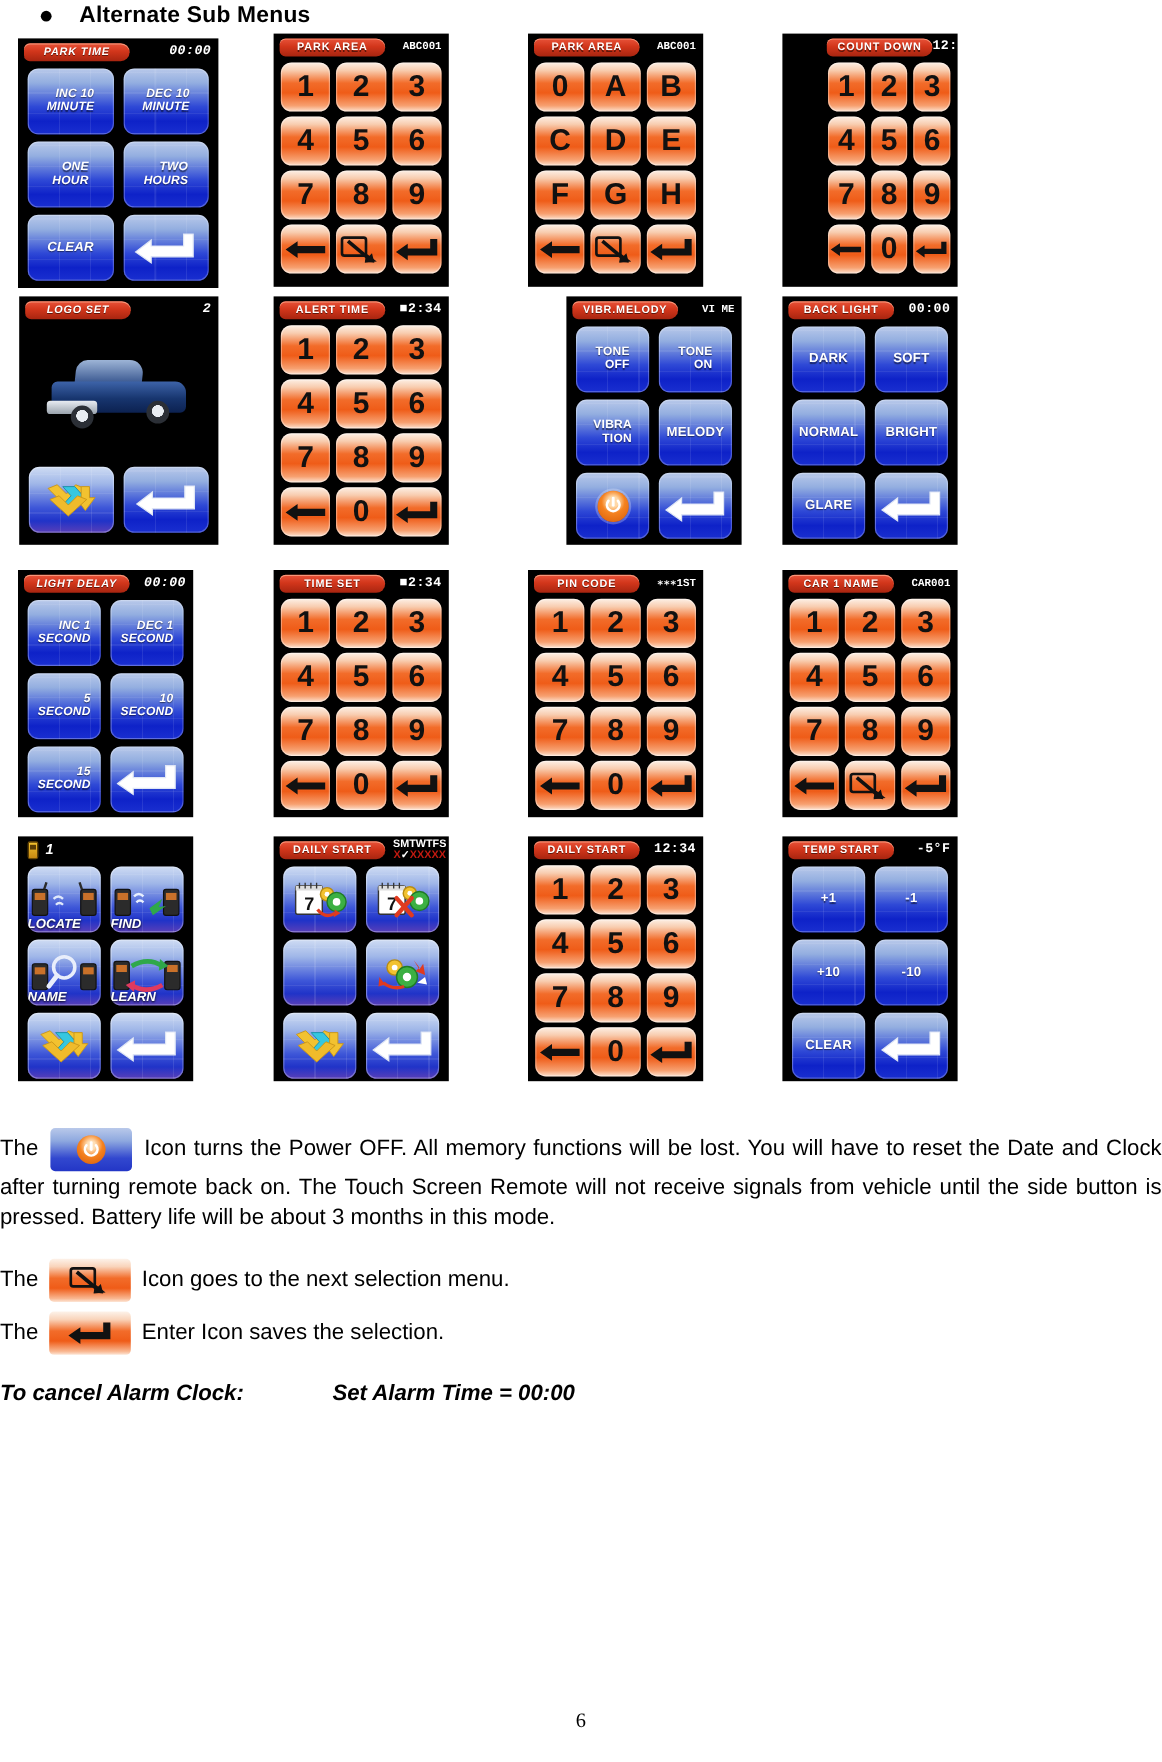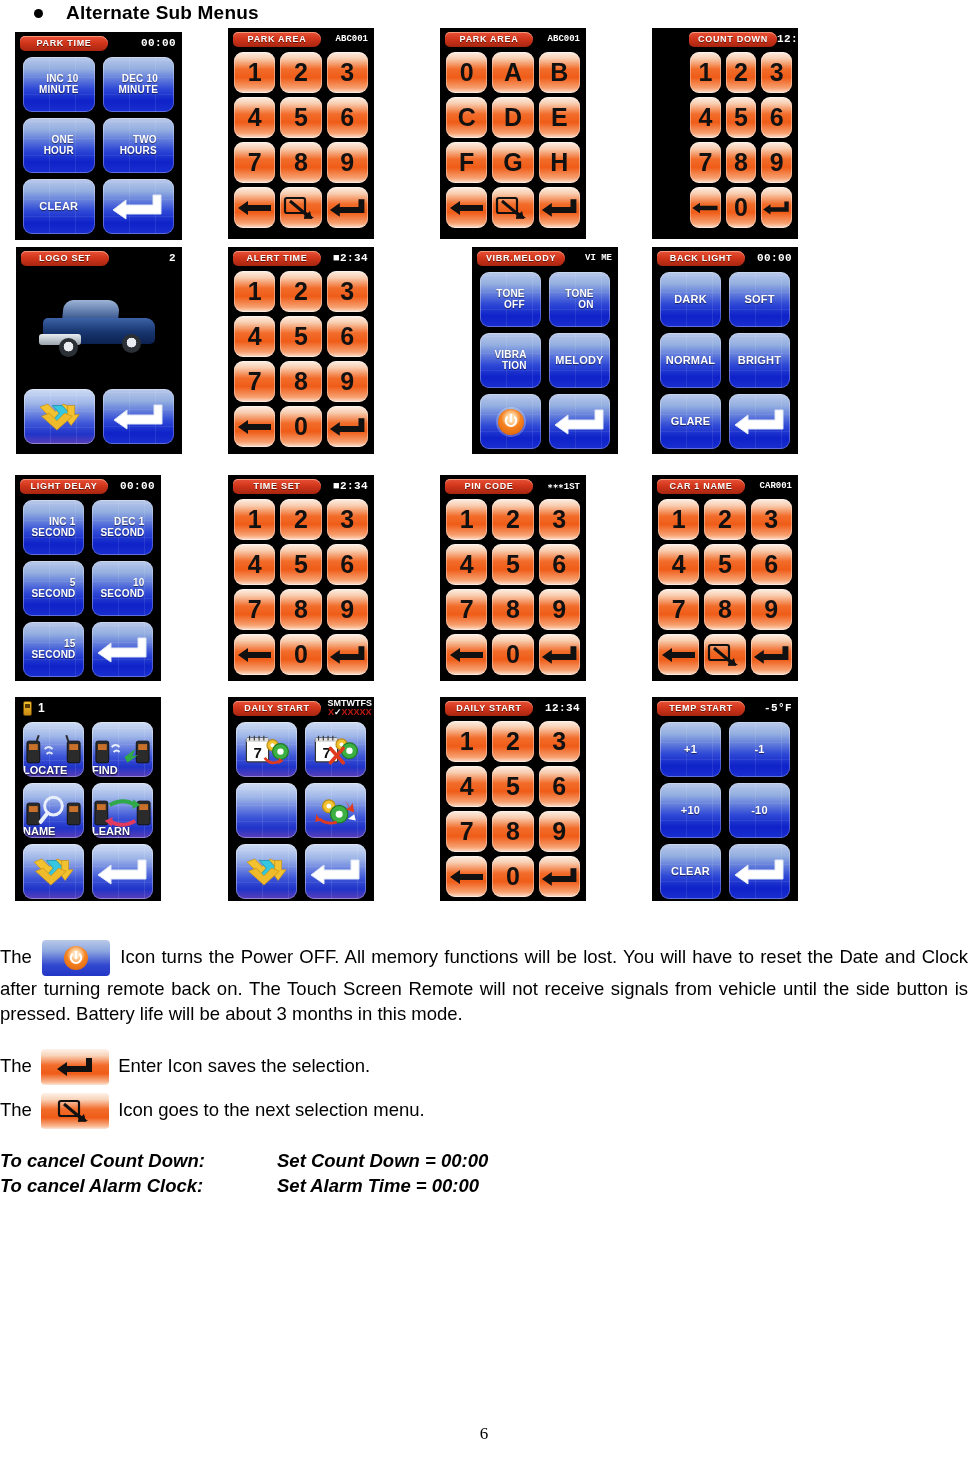--- a/index.html
+++ b/index.html
@@ -32,21 +32,21 @@
   .srow.r3{height:220px;}
   .srow.r4{height:215px;}
 
   .screen{
     position:absolute;top:0;
     width:146px;height:211px;
     background:#000;
     overflow:hidden;
     box-sizing:border-box;
   }
-  .screen.c0{left:15px;}
+  .screen.c0{left:15px;font-style:italic;}
   .screen.c1{left:228px;}
   .screen.c2{left:440px;}
   .screen.c3{left:652px;}
   
   .srow.r1 .screen.c0{left:15px;top:4px;width:167px;height:208px;}
   .srow.r1 .screen.c1{left:228px;top:0;}
   .srow.r1 .screen.c2{left:440px;top:0;}
   .srow.r1 .screen.c3{left:652px;top:0;padding-left:32px;}
 
   .srow.r2 .screen{top:4px;height:207px;}
@@ -1039,35 +1039,34 @@
     <svg width="14" height="15" viewBox="0 0 14 15" aria-hidden="true">
       <path d="M7 1 L7 7" stroke="#fff" stroke-width="2.4" stroke-linecap="round"></path>
       <path d="M3 3.4 A5.2 5.2 0 1 0 11 3.4" stroke="#fff" stroke-width="2.2" fill="none" stroke-linecap="round"></path>
     </svg>
           </span></span>
   <span>Icon turns the Power OFF. All memory functions will be lost. You will have to reset the Date and Clock after turning remote back on. The Touch Screen Remote will not receive signals from vehicle until the side button is pressed. Battery life will be about 3 months in this mode.</span></div>
       <div style="height: 18px;"></div>
       <div class="line"><span>The</span>
     <span class="inline-ico orng">
       <span class="ctr">
-            <svg class="ico" width="42" height="22" viewBox="0 0 42 22" aria-hidden="true">
-        <path d="M3 13 L13 6 L13 10 L32 10 L32 2 L38 2 L38 16 L13 16 L13 20 Z" fill="#111"></path>
-            </svg>
-          </span></span>
-    <span>Enter Icon saves the selection.</span></div>
-      <div class="line"><span>The</span>
-    <span class="inline-ico orng">
-      <span class="ctr">
             <svg class="ico" width="38" height="26" viewBox="0 0 38 26" aria-hidden="true">
         <rect x="3" y="3" width="20" height="15" rx="2" fill="none" stroke="#111" stroke-width="2.2"></rect>
         <path d="M8 6 L24 20 L28 16 L30 24 L22 23 L25 19" fill="#111"></path>
         <path d="M8 6 L26 21" stroke="#111" stroke-width="3" fill="none"></path>
         <path d="M23 16 L32 23 L22 24 Z" fill="#111"></path>
             </svg>
           </span></span>
     <span>Icon goes to the next selection menu.</span></div>
+      <div class="line"><span>The</span>
+    <span class="inline-ico orng">
+      <span class="ctr">
+            <svg class="ico" width="42" height="22" viewBox="0 0 42 22" aria-hidden="true">
+        <path d="M3 13 L13 6 L13 10 L32 10 L32 2 L38 2 L38 16 L13 16 L13 20 Z" fill="#111"></path>
+            </svg>
+          </span></span>
+    <span>Enter Icon saves the selection.</span></div>
       <div style="height: 16px;"></div>
-      <div class="cancel"><span style="display:inline-block;width:277px;">To cancel Count Down:</span><span>Set Count Down = 00:00</span></div>
       <div class="cancel"><span style="display:inline-block;width:277px;">To cancel Alarm Clock:</span><span>Set Alarm Time = 00:00</span></div>
     </div>
 
   <div class="pageno" style="top:1424px;">6</div>
 </div>
 
 </body></html>

